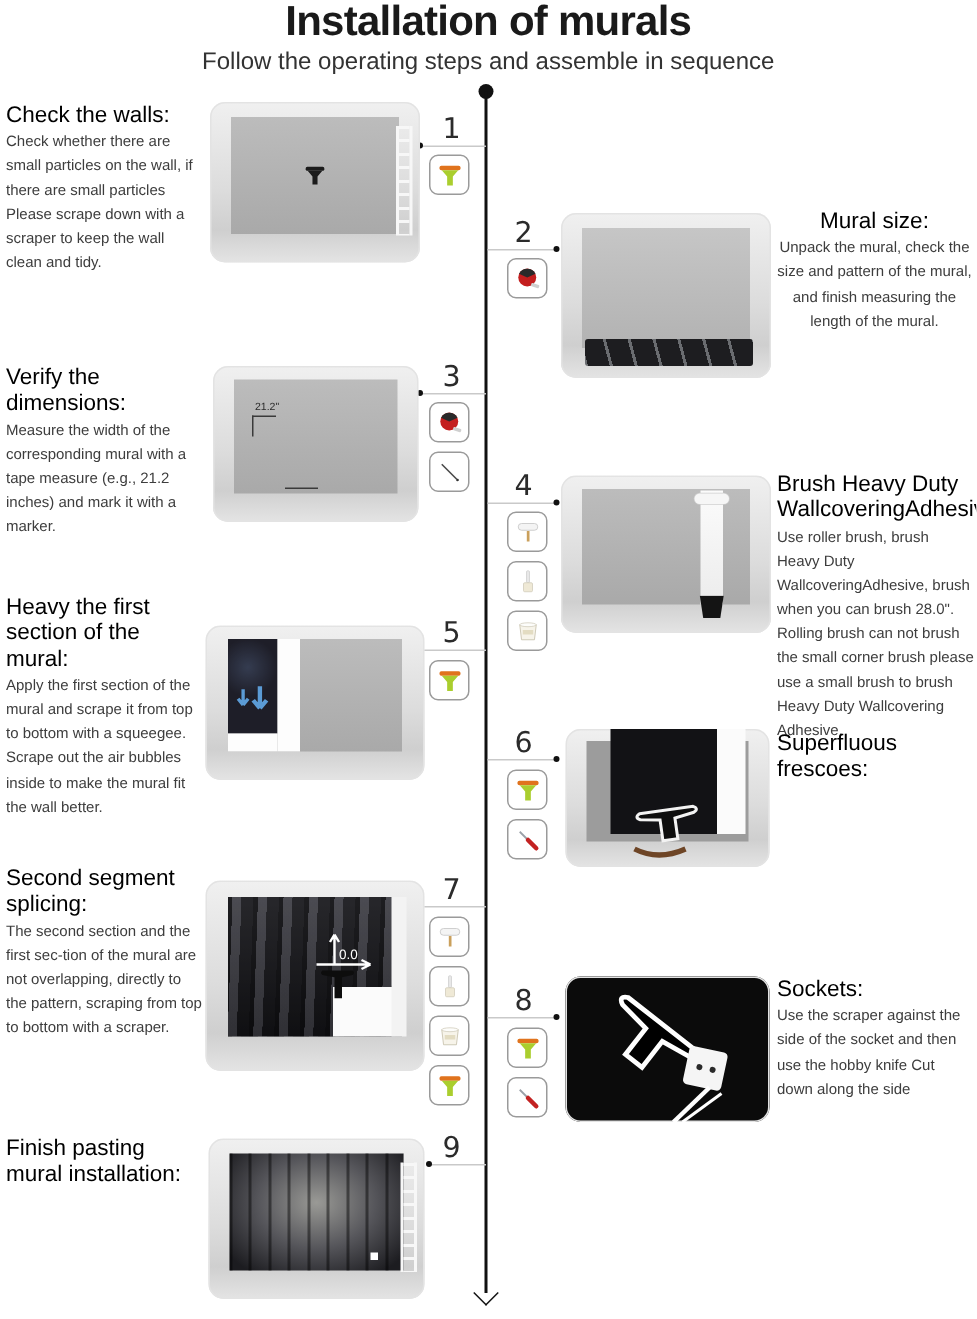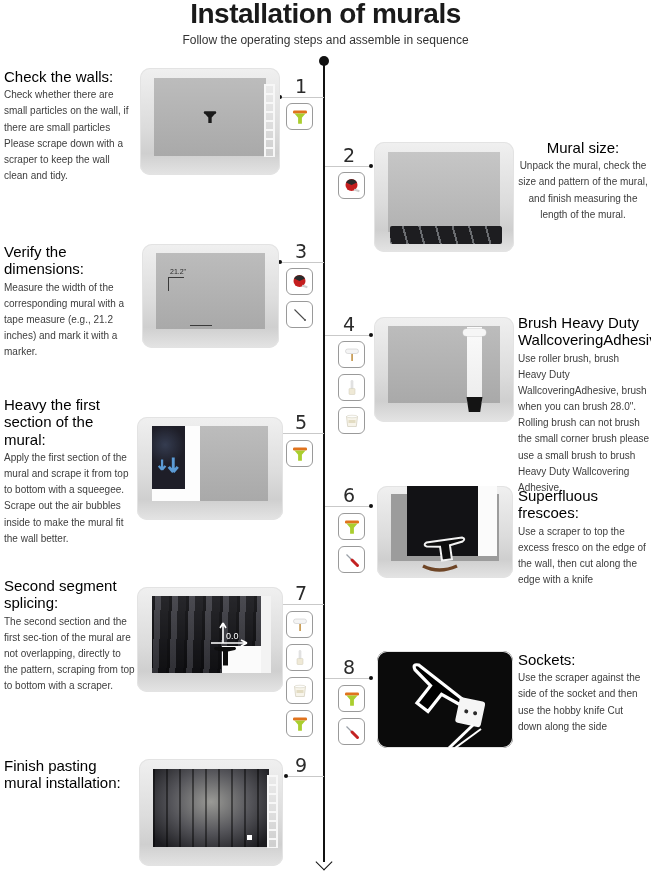--- a/index.html
+++ b/index.html
@@ -2,21 +2,21 @@
 <html><head>
 <meta charset="utf-8">
 <style>
   html,body{margin:0;padding:0;background:#fff;}
   #canvas{position:relative;width:651px;height:879px;background:#fff;overflow:hidden;
     font-family:"Liberation Sans",sans-serif;color:#222;}
   
   .title{position:absolute;left:0;top:-2px;width:100%;text-align:center;
     font-size:28px;font-weight:700;letter-spacing:-0.5px;color:#1a1a1a;}
   .subtitle{position:absolute;left:0;top:33px;width:100%;text-align:center;
-    font-size:12px;color:#333;}
+    font-size:16px;color:#333;}
   
   .tl-line{position:absolute;left:323px;top:61px;width:2px;height:801px;background:#111;}
   .tl-dot{position:absolute;left:319px;top:56px;width:10px;height:10px;border-radius:50%;background:#111;}
   .tl-arrow{position:absolute;left:318px;top:856px;width:11px;height:11px;
     border-right:1.8px solid #111;border-bottom:1.8px solid #111;transform:rotate(45deg);}
   
   .num{position:absolute;width:22px;text-align:center;font-size:19px;color:#2b2b2b;
     font-family:"DejaVu Sans",sans-serif;font-weight:400;}
   .conn{position:absolute;height:1px;background:#c9c9c9;}
   .conn-dot{position:absolute;width:4px;height:4px;border-radius:50%;background:#111;}
@@ -101,21 +101,20 @@
   <div class="txt" style="left:518px;top:314px;width:132px;">
     <h3>Brush Heavy Duty WallcoveringAdhesive:</h3>
     <p>Use roller brush, brush Heavy Duty WallcoveringAdhesive, brush when you can brush 28.0". Rolling brush can not brush the small corner brush please use a small brush to brush Heavy Duty Wallcovering Adhesive.</p>
   </div>
   <div class="txt" style="left:4px;top:396px;width:132px;">
     <h3>Heavy the first section of the mural:</h3>
     <p>Apply the first section of the mural and scrape it from top to bottom with a squeegee. Scrape out the air bubbles inside to make the mural fit the wall better.</p>
   </div>
   <div class="txt" style="left:518px;top:487px;width:132px;">
     <h3>Superfluous frescoes:</h3>
-    <p>Use a scraper to top the excess fresco on the edge of the wall, then cut along the edge with a knife</p>
   </div>
   <div class="txt" style="left:4px;top:577px;width:132px;">
     <h3>Second segment splicing:</h3>
     <p>The second section and the first sec-tion of the mural are not overlapping, directly to the pattern, scraping from top to bottom with a scraper.</p>
   </div>
   <div class="txt" style="left:518px;top:651px;width:130px;">
     <h3>Sockets:</h3>
     <p>Use the scraper against the side of the socket and then use the hobby knife Cut down along the side</p>
   </div>
   <div class="txt" style="left:4px;top:757px;width:132px;">
@@ -280,21 +279,21 @@
     <div style="position:absolute;left:22%;top:0;bottom:24%;width:52%;background:#121215;"></div>
     <div style="position:absolute;left:74%;top:0;bottom:24%;width:14%;background:#fbfbfb;"></div>
     <svg style="position:absolute;left:38px;top:36px;" width="60" height="52" viewBox="0 0 60 52">
       <g transform="rotate(-8 30 24)">
         <path d="M12 18 h36 q4 2 0 4 l-13 2 v14 h-10 V24 l-13 -2 q-4 -2 0 -4 z" fill="#0d0d0d" stroke="#f2f2f2" stroke-width="2"></path>
       </g>
       <path d="M8 44 q16 8 34 0" stroke="#6e4526" stroke-width="3.5" fill="none"></path>
     </svg>
   </div>
 
-  <div class="room" style="left:137px;top:587px;width:146px;height:105px;">
+  <div class="room" style="left:137px;top:587px;width:146px;height:127px;">
     <div class="bw" style="background:
       repeating-linear-gradient(92deg,rgba(0,0,0,.5) 0 3px,rgba(120,120,128,.25) 3px 9px,rgba(0,0,0,.35) 9px 17px),
       linear-gradient(180deg,#3c3c42,#17171b);"></div>
     <div style="position:absolute;left:58%;top:56%;right:10%;bottom:18%;background:#fbfbfb;"></div>
     <div style="position:absolute;right:8%;top:9%;bottom:18%;width:7%;background:#f3f3f3;"></div>
     <svg style="position:absolute;left:52px;top:28px;" width="70" height="60" viewBox="0 0 70 60">
       <path d="M22 28 h36 m0 0 l-6 -3 m6 3 l-6 3" stroke="#fff" stroke-width="1.6" fill="none"></path>
       <path d="M34 28 V8 m0 0 l-3 5 m3 -5 l3 5" stroke="#fff" stroke-width="1.6" fill="none"></path>
       <text x="37" y="24" fill="#fff" font-size="9" font-family="Liberation Sans, sans-serif">0.0</text>
       <path d="M26 32 h20 q2 1.5 0 3 l-7 1.5 v14 h-5 V36.5 l-8 -1.5 q-2 -1.5 0 -3 z" fill="#0d0d0d"></path>

